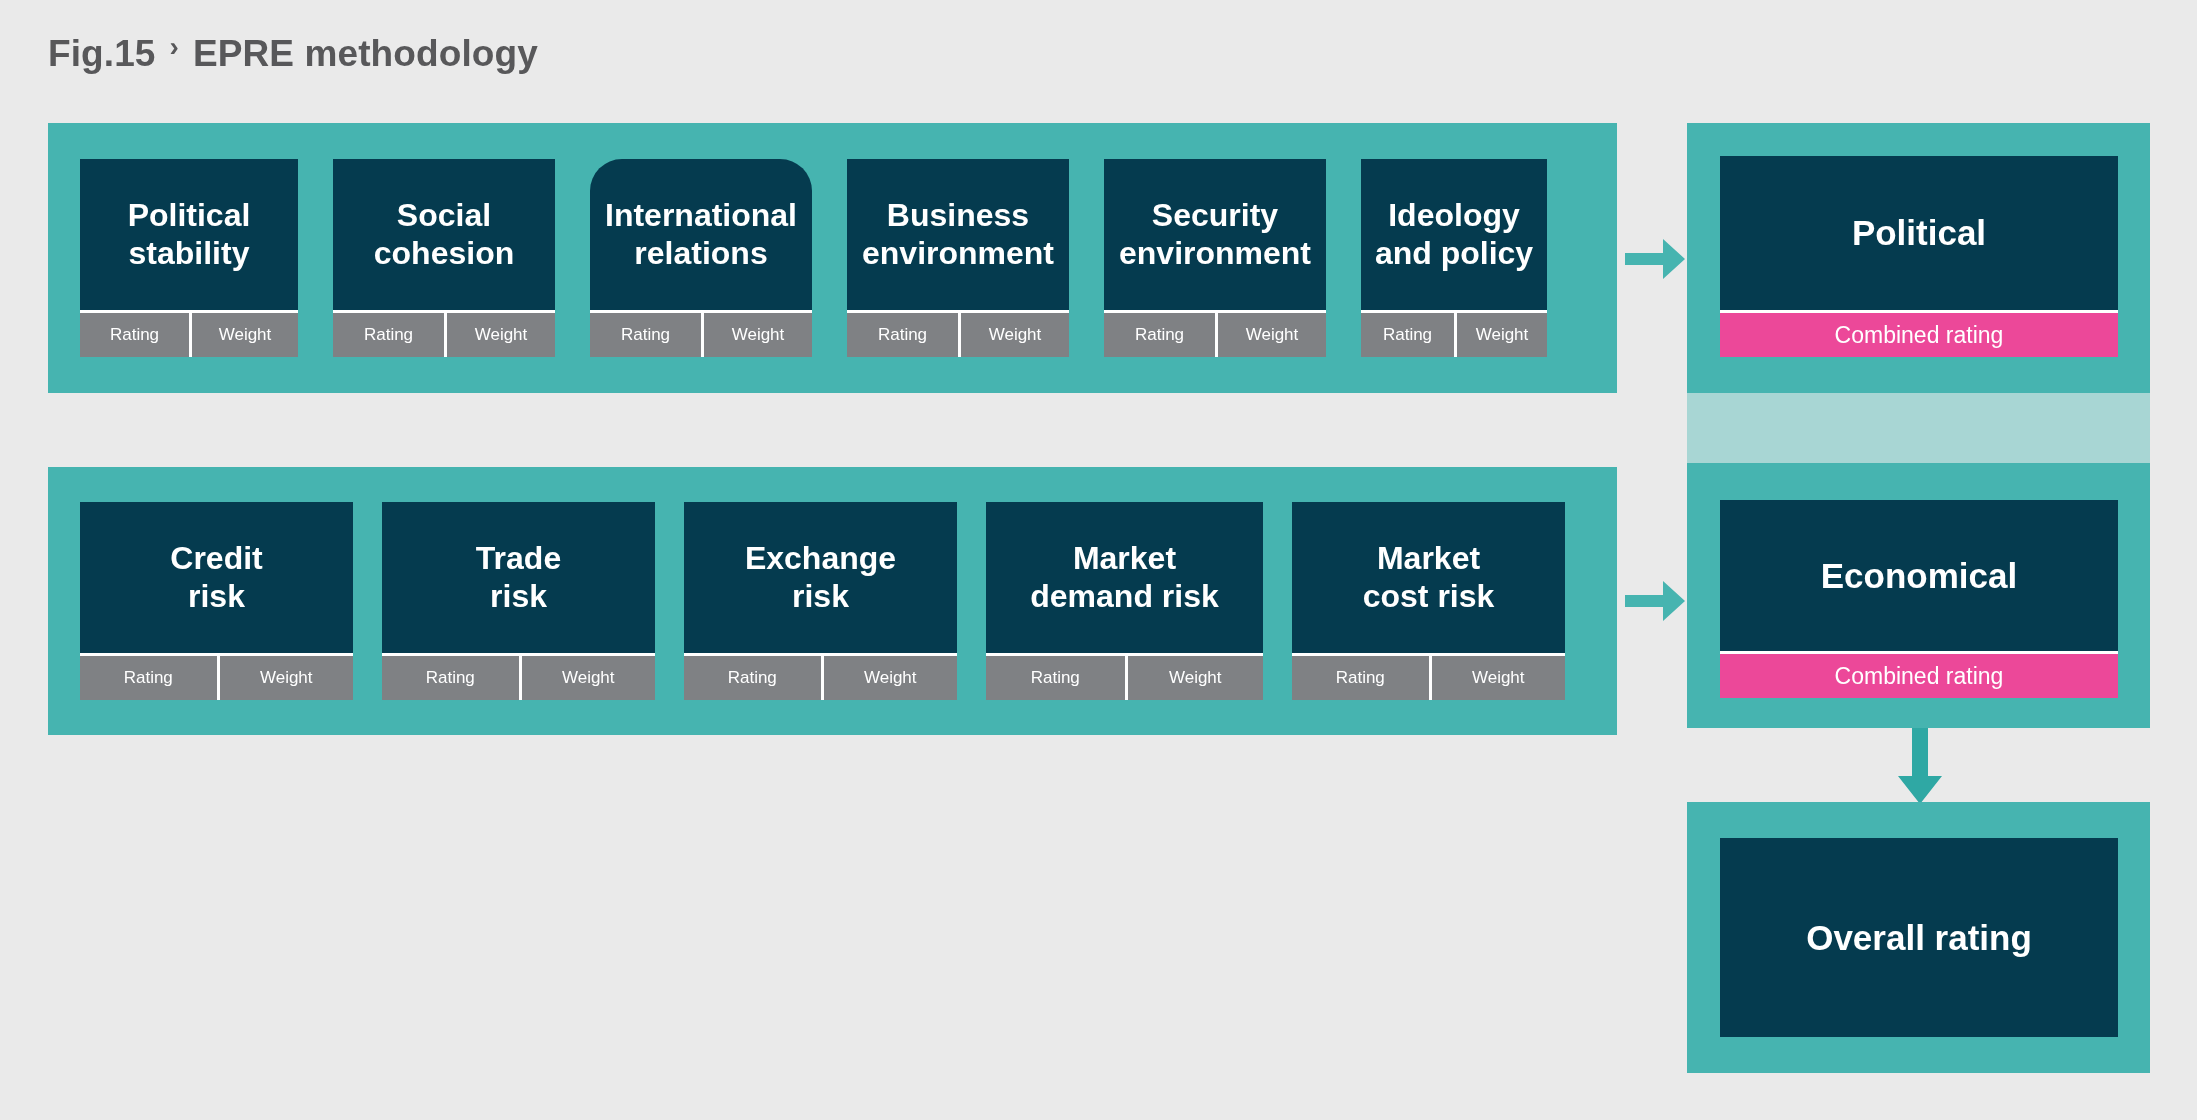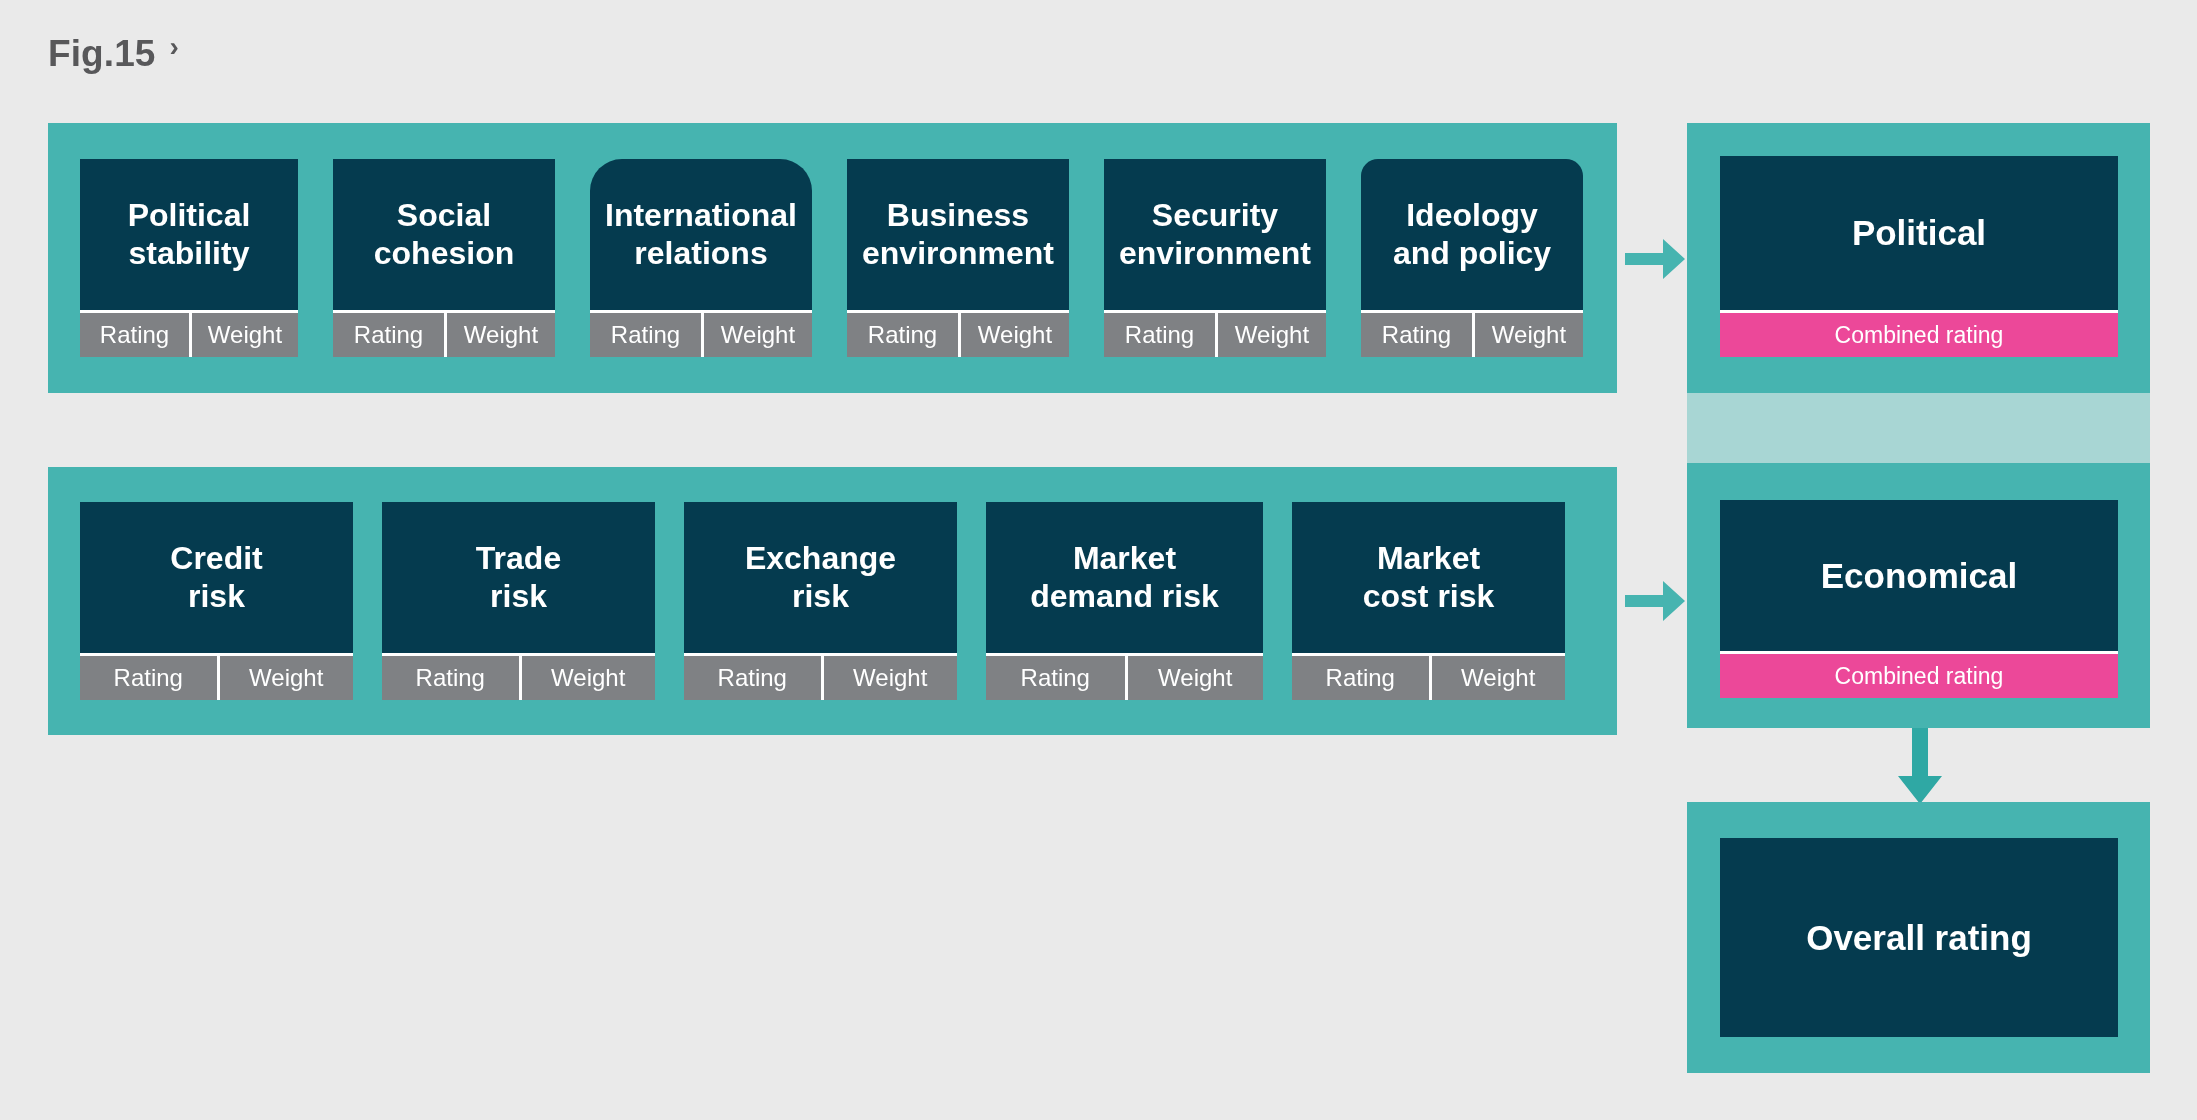--- a/index.html
+++ b/index.html
@@ -66,21 +66,21 @@
     flex:0 0 auto;
     height:44px;
     display:flex;
     border-top:3px solid #ffffff;
     box-sizing:content-box;
   }
   .foot-cell{
     flex:1 1 50%;
     background:#7f8184;
     color:#ffffff;
-    font-size:24px;
+    font-size:17px;
     display:flex;align-items:center;justify-content:center;
     box-sizing:border-box;
   }
   .foot-cell + .foot-cell{border-left:3px solid #ffffff;}
 
   
   .agg{
     position:absolute;
     background:#053b4f;
     display:flex;flex-direction:column;
@@ -113,20 +113,21 @@
   .arrow-v{position:absolute;}
 </style>
 </head>
 <body>
 
 <div id="stage">
 
   <div class="title">
     <span class="fig">Fig.15</span>
     <span class="chev">›</span>
+    <span class="name">EPRE methodology</span>
   </div>
 
   <div class="panel" style="left:48px;top:123px;width:1569px;height:270px;"></div>
 
   <div class="row-boxes" style="left:80px;top:159px;width:1505px;height:198px;gap:35px;">
 
     <div class="factor" style="width:218px;">
       <div class="factor-title">Political
 stability</div>
       <div class="factor-foot">
@@ -164,21 +165,21 @@
 
     <div class="factor" style="width:222px;">
       <div class="factor-title">Security
 environment</div>
       <div class="factor-foot">
         <div class="foot-cell">Rating</div>
         <div class="foot-cell">Weight</div>
       </div>
     </div>
 
-    <div class="factor" style="width:222px;border-radius:17px;">
+    <div class="factor" style="width:186px;">
       <div class="factor-title">Ideology
 and policy</div>
       <div class="factor-foot">
         <div class="foot-cell">Rating</div>
         <div class="foot-cell">Weight</div>
       </div>
     </div>
   </div>
 
   <svg class="arrow-h" style="left:1625px;top:233px;" width="60" height="52" viewBox="0 0 60 52">

